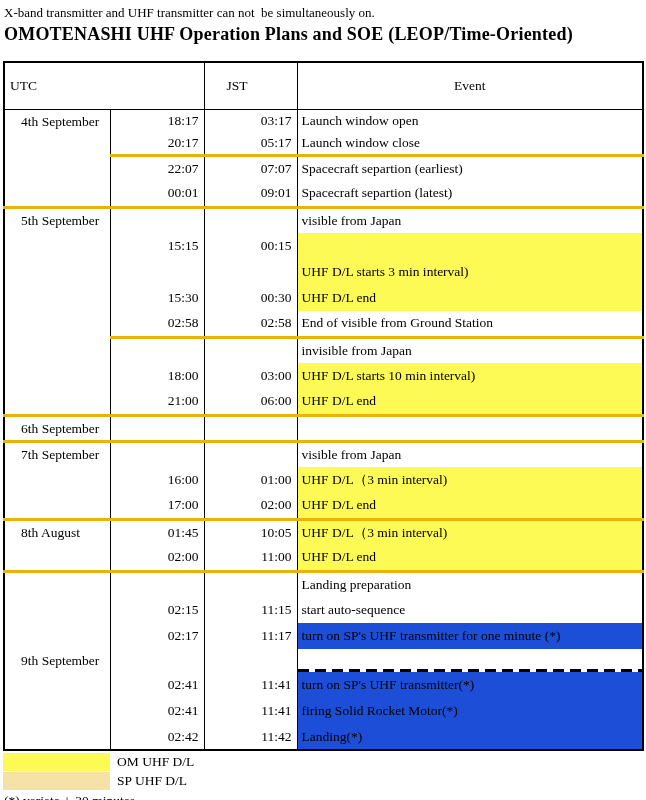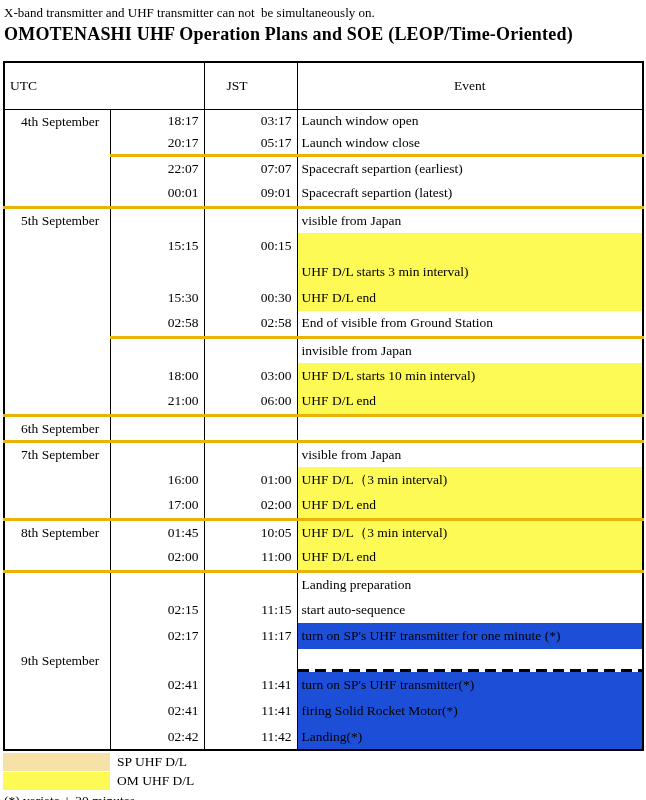--- a/index.html
+++ b/index.html
@@ -176,21 +176,21 @@
         <td class="cell-time">01:00</td>
         <td class="cell-event hl-om">UHF D/L（3 min interval)</td>
       </tr>
       <tr>
         <td class="cell-time">17:00</td>
         <td class="cell-time">02:00</td>
         <td class="cell-event hl-om">UHF D/L end</td>
       </tr>
 
       <tr class="bt">
-        <td class="cell-date" rowspan="2">8th September</td>
+        <td class="cell-date" rowspan="2">8th August</td>
         <td class="cell-time">01:45</td>
         <td class="cell-time">10:05</td>
         <td class="cell-event hl-om">UHF D/L（3 min interval)</td>
       </tr>
       <tr>
         <td class="cell-time">02:00</td>
         <td class="cell-time">11:00</td>
         <td class="cell-event hl-om">UHF D/L end</td>
       </tr>
 
@@ -227,25 +227,25 @@
       </tr>
       <tr>
         <td class="cell-time">02:42</td>
         <td class="cell-time">11:42</td>
         <td class="cell-event hl-sp">Landing(*)</td>
       </tr>
     </tbody>
   </table>
 
   <div class="legend">
+    <div class="legend-row">
+      <div class="legend-swatch om"></div>
+      <div class="legend-label">OM UHF D/L</div>
+    </div>
     <div class="legend-row">
       <div class="legend-swatch sp"></div>
       <div class="legend-label">SP UHF D/L</div>
     </div>
-    <div class="legend-row">
-      <div class="legend-swatch om"></div>
-      <div class="legend-label">OM UHF D/L</div>
-    </div>
   </div>
 
   <div class="note-bottom">(*) variate +-30 minutes</div>
 
 </div>
 
 </body></html>

